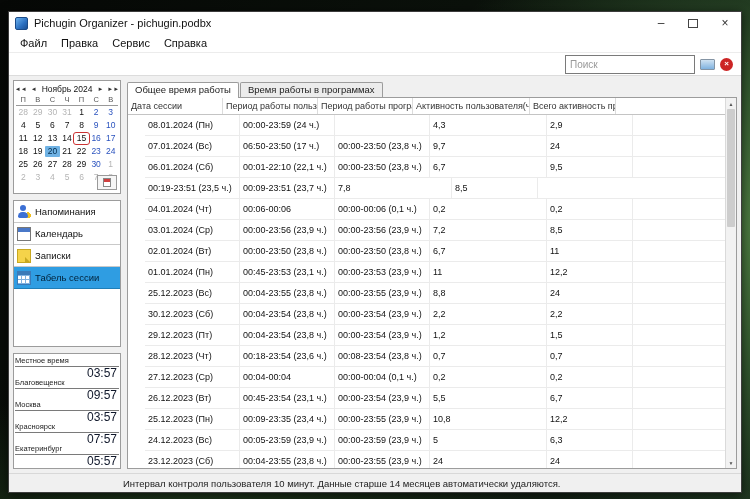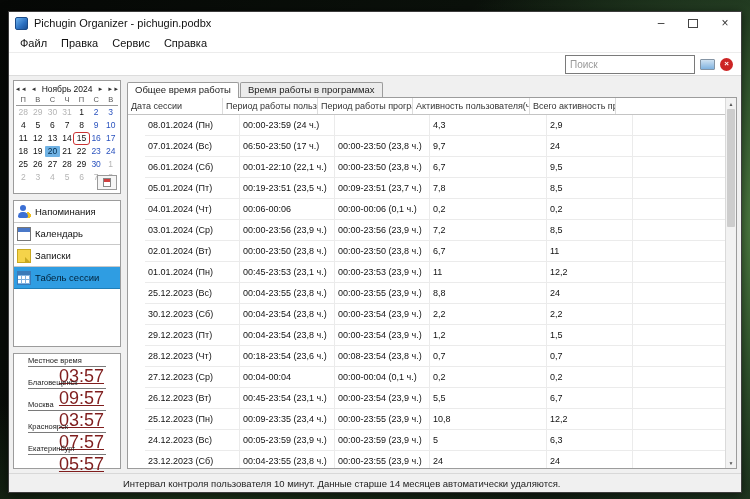--- a/index.html
+++ b/index.html
@@ -64,24 +64,24 @@
     border-radius:5px 5px 2px 2px;background:#3b6fd4;}
   .calendar-icon{border:1px solid #777;background:linear-gradient(#4a78c8 0 4px,#fff 4px),#fff;}
   .notes-icon{background:#f5d34a;border:1px solid #c8a820;}
   .notes-icon::after{content:"";position:absolute;right:0;bottom:0;width:0;height:0;
     border-left:5px solid #c8a820;border-top:5px solid transparent;}
   .timesheet-icon{border:1px solid #3a7ab8;
     background:linear-gradient(#3a7ab8 0 3px,transparent 3px),
     repeating-linear-gradient(to right,transparent 0 3px,#7fb2e0 3px 4px),
     repeating-linear-gradient(to bottom,transparent 0 3px,#7fb2e0 3px 4px),#fff;}
   
-  .clocks{height:116px;flex:none;display:flex;flex-direction:column;justify-content:flex-start;padding:2px 14px;}
+  .clocks{height:116px;flex:none;display:flex;flex-direction:column;justify-content:flex-start;padding:2px 1px;}
   .clock-entry{flex:1;display:flex;flex-direction:column;min-height:0;}
   .clock-label{font-size:7.5px;color:#222;border-bottom:1px solid #7a7a7a;padding-bottom:1px;white-space:nowrap;}
-  .clock-time{font-size:18px;color:#7f1d1d;text-align:right;line-height:1.05;padding-right:2px;text-decoration:underline;}
+  .clock-time{font-size:12px;color:#0f172a;text-align:right;line-height:1.05;padding-right:2px;}
   
   .right-col{flex:1;display:flex;flex-direction:column;min-width:0;}
   .tabs{height:17px;flex:none;display:flex;align-items:flex-end;gap:1px;}
   .tab{font-size:9.5px;color:#222;background:#ececec;border:1px solid #9c9c9c;border-bottom:none;
     border-radius:2px 2px 0 0;padding:1px 7px 2px 7px;white-space:nowrap;}
   .tab.active{background:#fff;position:relative;z-index:2;margin-bottom:-1px;padding-bottom:3px;}
   .tablebox{flex:1;background:#fff;border:1px solid #9c9c9c;position:relative;display:flex;flex-direction:column;min-height:0;overflow:hidden;}
   .thead{display:flex;height:16px;flex:none;align-items:center;border-bottom:1px solid #c4c4c4;
     margin-right:11px;color:#333;font-size:9px;}
   .th{padding:0 3px;border-right:1px solid #dcdcdc;white-space:nowrap;overflow:hidden;box-sizing:border-box;height:100%;display:flex;align-items:center;}
@@ -297,21 +297,20 @@
               <div class="tr">
                 <div class="td c0">06.01.2024 (Сб)</div>
                 <div class="td c1">00:01-22:10 (22,1 ч.)</div>
                 <div class="td c2">00:00-23:50 (23,8 ч.)</div>
                 <div class="td c3">6,7</div>
                 <div class="td c4">9,5</div>
                 <div class="td c5"></div>
               </div>
 
               <div class="tr">
-                <div class="td c0">05.01.2024 (Пт)</div>
                 <div class="td c1">00:19-23:51 (23,5 ч.)</div>
                 <div class="td c2">00:09-23:51 (23,7 ч.)</div>
                 <div class="td c3">7,8</div>
                 <div class="td c4">8,5</div>
                 <div class="td c5"></div>
               </div>
 
               <div class="tr">
                 <div class="td c0">04.01.2024 (Чт)</div>
                 <div class="td c1">00:06-00:06</div>

